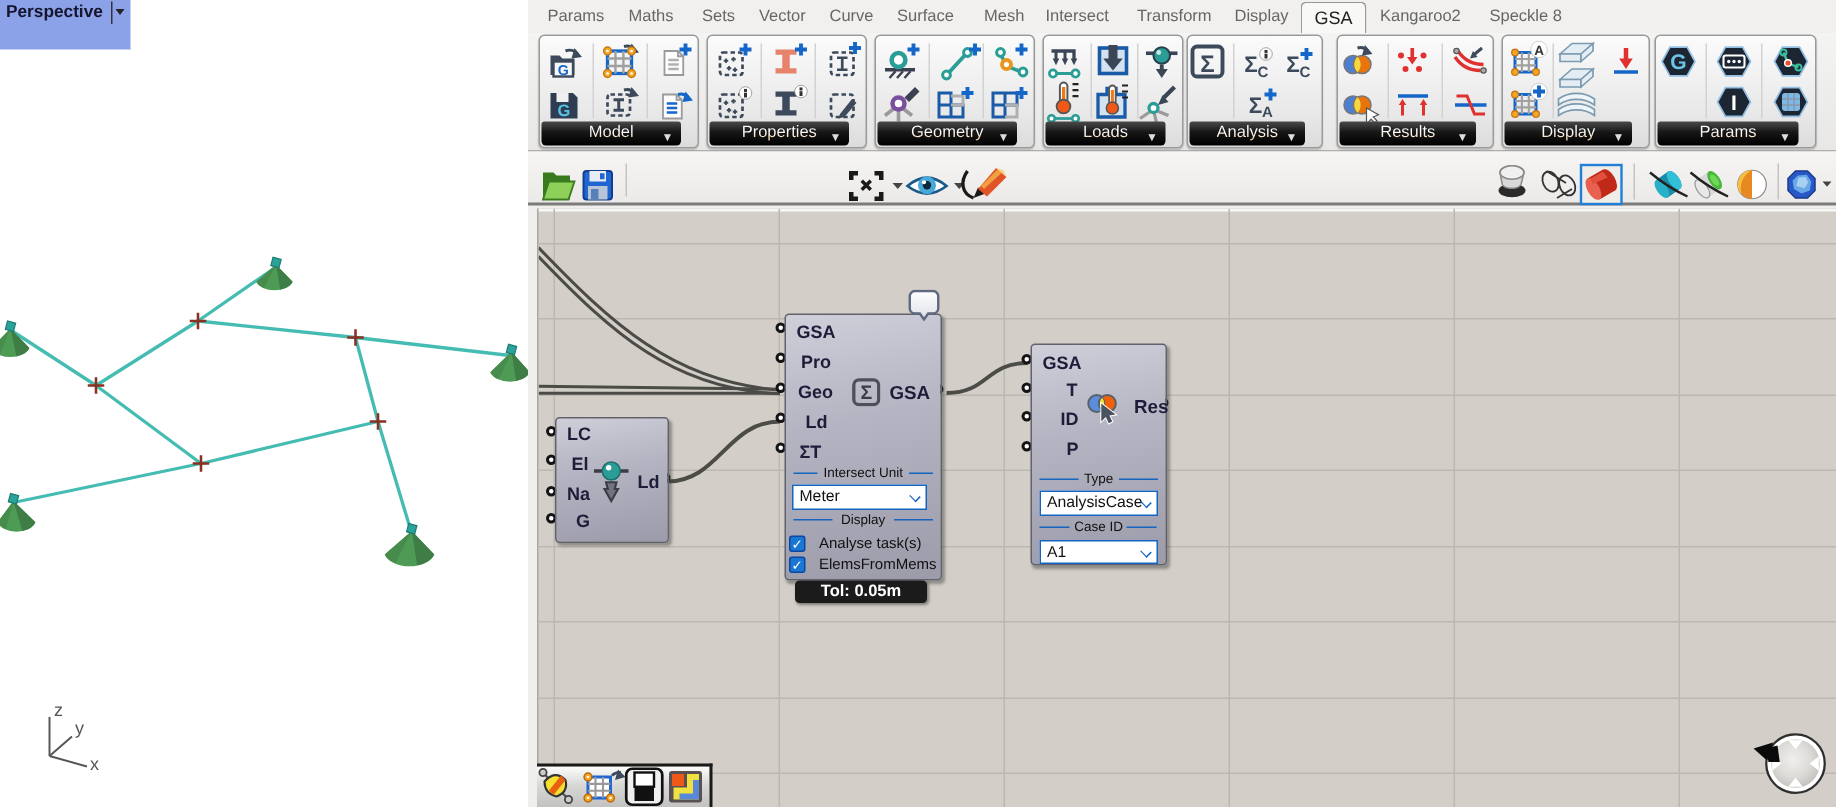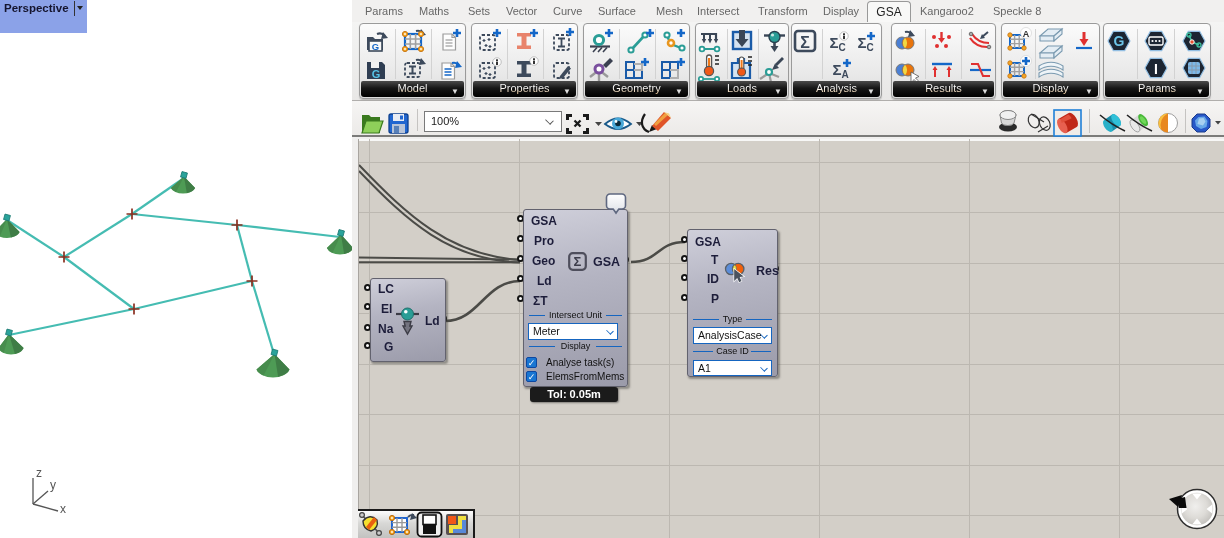--- a/index.html
+++ b/index.html
@@ -13,21 +13,21 @@
 #vplabel .tri { position:absolute; left:77px; top:6px; width:0; height:0; border-left:3.5px solid transparent; border-right:3.5px solid transparent; border-top:4.5px solid #222; }
 
 
 #ghwin { left:352px; top:0; width:872px; height:538px; background:#f0efee; }
 #tabbar { left:0; top:0; width:872px; height:22px; background:#f1f0ef; }
 .tab { position:absolute; top:0; height:22px; font-size:11px; color:#666; line-height:23px; }
 #gsatab { position:absolute; left:515px; top:1px; width:44px; height:21px; background:#f8f8f7; border:1px solid #999; border-bottom:none; border-radius:4px 4px 0 0; color:#222; text-align:center; line-height:20px; font-size:12px; }
 
 #ribbon { left:0; top:22px; width:872px; height:79px; background:linear-gradient(#f4f4f3,#e8e7e6); border-bottom:1px solid #b0aeac; }
 .panel { position:absolute; top:1px; height:76px; background:linear-gradient(#fbfbfb,#e8e8e8 70%,#dcdcdc); border:1px solid #9a9a9a; border-radius:4px; box-shadow:0 1px 1px rgba(0,0,0,0.2); }
-.plabel { position:absolute; left:1px; right:1px; bottom:1px; height:16px; background:linear-gradient(#4a4a4a,#161616 45%,#000); border-radius:2px 2px 3px 3px; color:#fff; font-size:11px; text-align:center; line-height:15px;margin-top:44px; }
+.plabel { position:absolute; left:1px; right:11px; bottom:1px; height:16px; background:linear-gradient(#4a4a4a,#161616 45%,#000); border-radius:2px 2px 3px 3px; color:#fff; font-size:11px; text-align:center; line-height:15px;margin-top:44px; }
 .plabel .t { background:linear-gradient(#ffffff 50%, #ecc795); -webkit-background-clip:text; color:transparent; } .plabel .arr { position:absolute; right:5px; top:3px; color:#ddd; font-size:8px; }
 
 #toolbar2 { left:0; top:101px; width:872px; height:36px; background:linear-gradient(#f6f5f4,#eceae8); border-bottom:2px solid #7b7b79; }
 #combo { position:absolute; left:72px; top:10px; width:138px; height:21px; background:#fff; border:1px solid #7a7a7a; font-size:11px; color:#222; line-height:19px; padding-left:6px; }
 #combo .chev { position:absolute; right:8px; top:5px; width:7px; height:7px; border-right:1.4px solid #555; border-bottom:1.4px solid #555; transform:rotate(45deg) scale(1,0.75); }
 
 #canvas { left:6px; top:139px; width:866px; height:399px; background:#d3cfc8; overflow:hidden; border-left:1px solid #a9a5a0; }
 
 
 .comp { position:absolute; border:1px solid #62626e; border-radius:3px; background:linear-gradient(170deg,#cfcfda 0%,#b4b4c2 40%,#9b9baa 100%); box-shadow:1.5px 2px 2px rgba(60,60,55,0.45); z-index:2; }
@@ -430,21 +430,20 @@
           <path d="M816 12.5 a9.5 9.5 0 0 0 0 19 Z" fill="#e88820"></path>
           <path d="M816 12.5 a9.5 9.5 0 0 0 -6.7 16.2 A 13 13 0 0 1 816 12.5" fill="#f8c040"></path>
           <path d="M833.5 8 V32" stroke="#c5c3c1" stroke-width="1"></path>
           <g transform="translate(849,22)">
             <polygon points="-4,-9 4,-9 9,-4 9,4 4,9 -4,9 -9,4 -9,-4" fill="#2858c8" stroke="#1a3a8a" stroke-width="1"></polygon>
             <polygon points="-2.5,-6 3.5,-6.5 6.5,-2 5.5,4 0,6 -5,3 -6,-2.5" fill="#68a8e8"></polygon>
             <polygon points="-2,-4.5 2.5,-5 4.5,-1.5 2,2.5 -3.5,1" fill="#a8d0f0"></polygon>
           </g>
           <path d="M863 20 l3 3.5 3 -3.5 Z" fill="#444"></path>
         </svg>
-      <div id="combo">100%<span class="chev"></span></div>
     </div>
     <div id="canvas" class="abs">
       <div class="abs" style="left:0;top:0;width:866px;height:2px;background:#f7f7f6"></div>
         <svg class="abs" style="left:0;top:0" width="866" height="399" viewBox="0 0 866 399">
 
         <g stroke="#bcb8b1" stroke-width="1">
           <line x1="10.5" y1="0" x2="10.5" y2="399"></line>
           <line x1="160.5" y1="0" x2="160.5" y2="399"></line>
           <line x1="310.5" y1="0" x2="310.5" y2="399"></line>
           <line x1="460.5" y1="0" x2="460.5" y2="399"></line>

